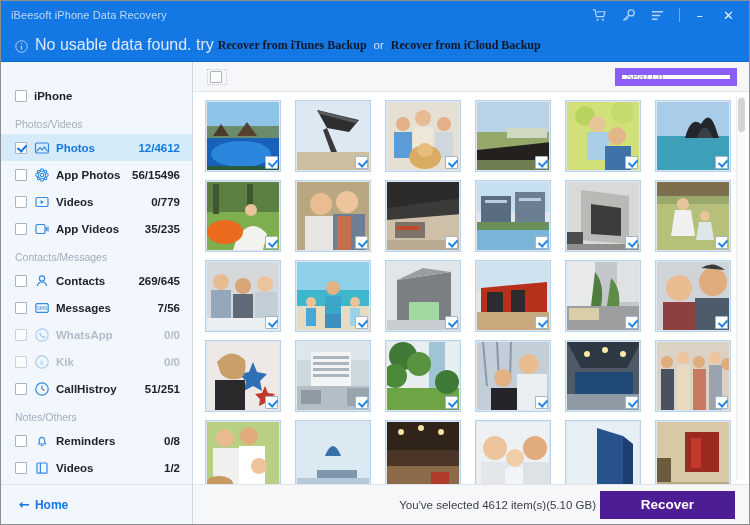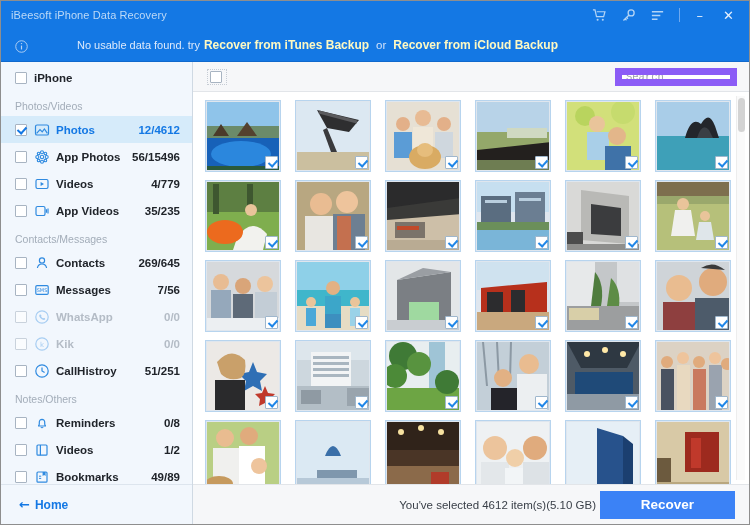--- a/index.html
+++ b/index.html
@@ -40,39 +40,40 @@
 
   
   .notice {
     height: 33px; flex: 0 0 33px;
     background: #1478e4;
     display: flex; align-items: center;
     padding-left: 14px;
     border-bottom: 1px solid #1069cd;
   }
   .info-icon { width: 13px; height: 13px; margin-right: 7px; flex: 0 0 13px; }
-  .notice-text { color: #dce9fb; font-size: 11px; margin-left: 42px; }
+  .notice-text { color: #dce9fb; font-size: 16px; }
   .notice-link {
-    color: #fef9c3; font-size: 12px; font-weight: bold; cursor: pointer;
+    color: #0f172a; font-size: 12px; font-weight: bold; cursor: pointer;
     margin: 0 4px;
+    font-family: Liberation Serif, serif;
   }
   .notice-or { color: #cfe1fa; font-size: 11.5px; margin: 12px 3px; }
 
   
   .body { flex: 1 1 auto; display: flex; min-height: 0; }
 
   
   .sidebar {
     width: 192px; flex: 0 0 192px;
     background: #f2f7fd;
     border-right: 1px solid #cfd9e3;
     display: flex; flex-direction: column;
     position: relative;
   }
-  .side-scroll { flex: 1 1 auto; overflow: hidden; padding-top: 2px; }
+  .side-scroll { flex: 1 1 auto; overflow: hidden; padding-top: 20px; }
   .row {
     height: 27px; display: flex; align-items: center;
     padding: 0 12px 0 14px; cursor: pointer; position: relative;
   }
   .row.selected { background: #d6ebfa; }
   .row.disabled { cursor: default; }
   .cb {
     width: 12px; height: 12px; flex: 0 0 12px;
     border: 1px solid #a8b4c2; background: #fff; border-radius: 1px;
     margin-right: 7px; position: relative;
@@ -169,21 +170,21 @@
   .bottom {
     height: 40px; flex: 0 0 40px;
     background: #f6f7f9;
     border-top: 1px solid #e2e5e9;
     display: flex; align-items: center; justify-content: flex-end;
     padding-right: 14px;
   }
   .sel-text { font-size: 11.5px; color: #3a4049; margin-right: 4px; }
   .recover-btn {
     width: 135px; height: 28px;
-    background: #3b82f6; color: #fff;
+    background: #4c1d95; color: #fff;
     font-size: 13.5px; font-weight: bold;
     border: none; cursor: pointer;
     font-family: "Liberation Sans", sans-serif;
     display: flex; align-items: center; justify-content: center;
   }
 </style>
 </head>
 <body>
 
 <div class="app">
@@ -276,21 +277,21 @@
 
         <div class="row">
           <span class="cb"></span>
           <span class="ricon">
             <svg viewBox="0 0 16 16" width="16" height="16">
                 <rect x="2" y="3.5" width="12" height="9" rx="1.4" fill="none" stroke="#2f8ae0" stroke-width="1.2"></rect>
                 <path d="M6.6 6l3.4 2-3.4 2z" fill="#2f8ae0"></path>
               </svg>
           </span>
           <span class="rlabel">Videos</span>
-          <span class="rcount">4/779</span>
+          <span class="rcount">0/779</span>
         </div>
 
         <div class="row">
           <span class="cb"></span>
           <span class="ricon">
             <svg viewBox="0 0 16 16" width="16" height="16">
                 <rect x="2" y="3.5" width="9" height="9" rx="1.6" fill="none" stroke="#2f8ae0" stroke-width="1.2"></rect>
                 <path d="M12.4 6.2v3.6M14 5.4v5.2" stroke="#2f8ae0" stroke-width="1.2"></path>
               </svg>
           </span>

